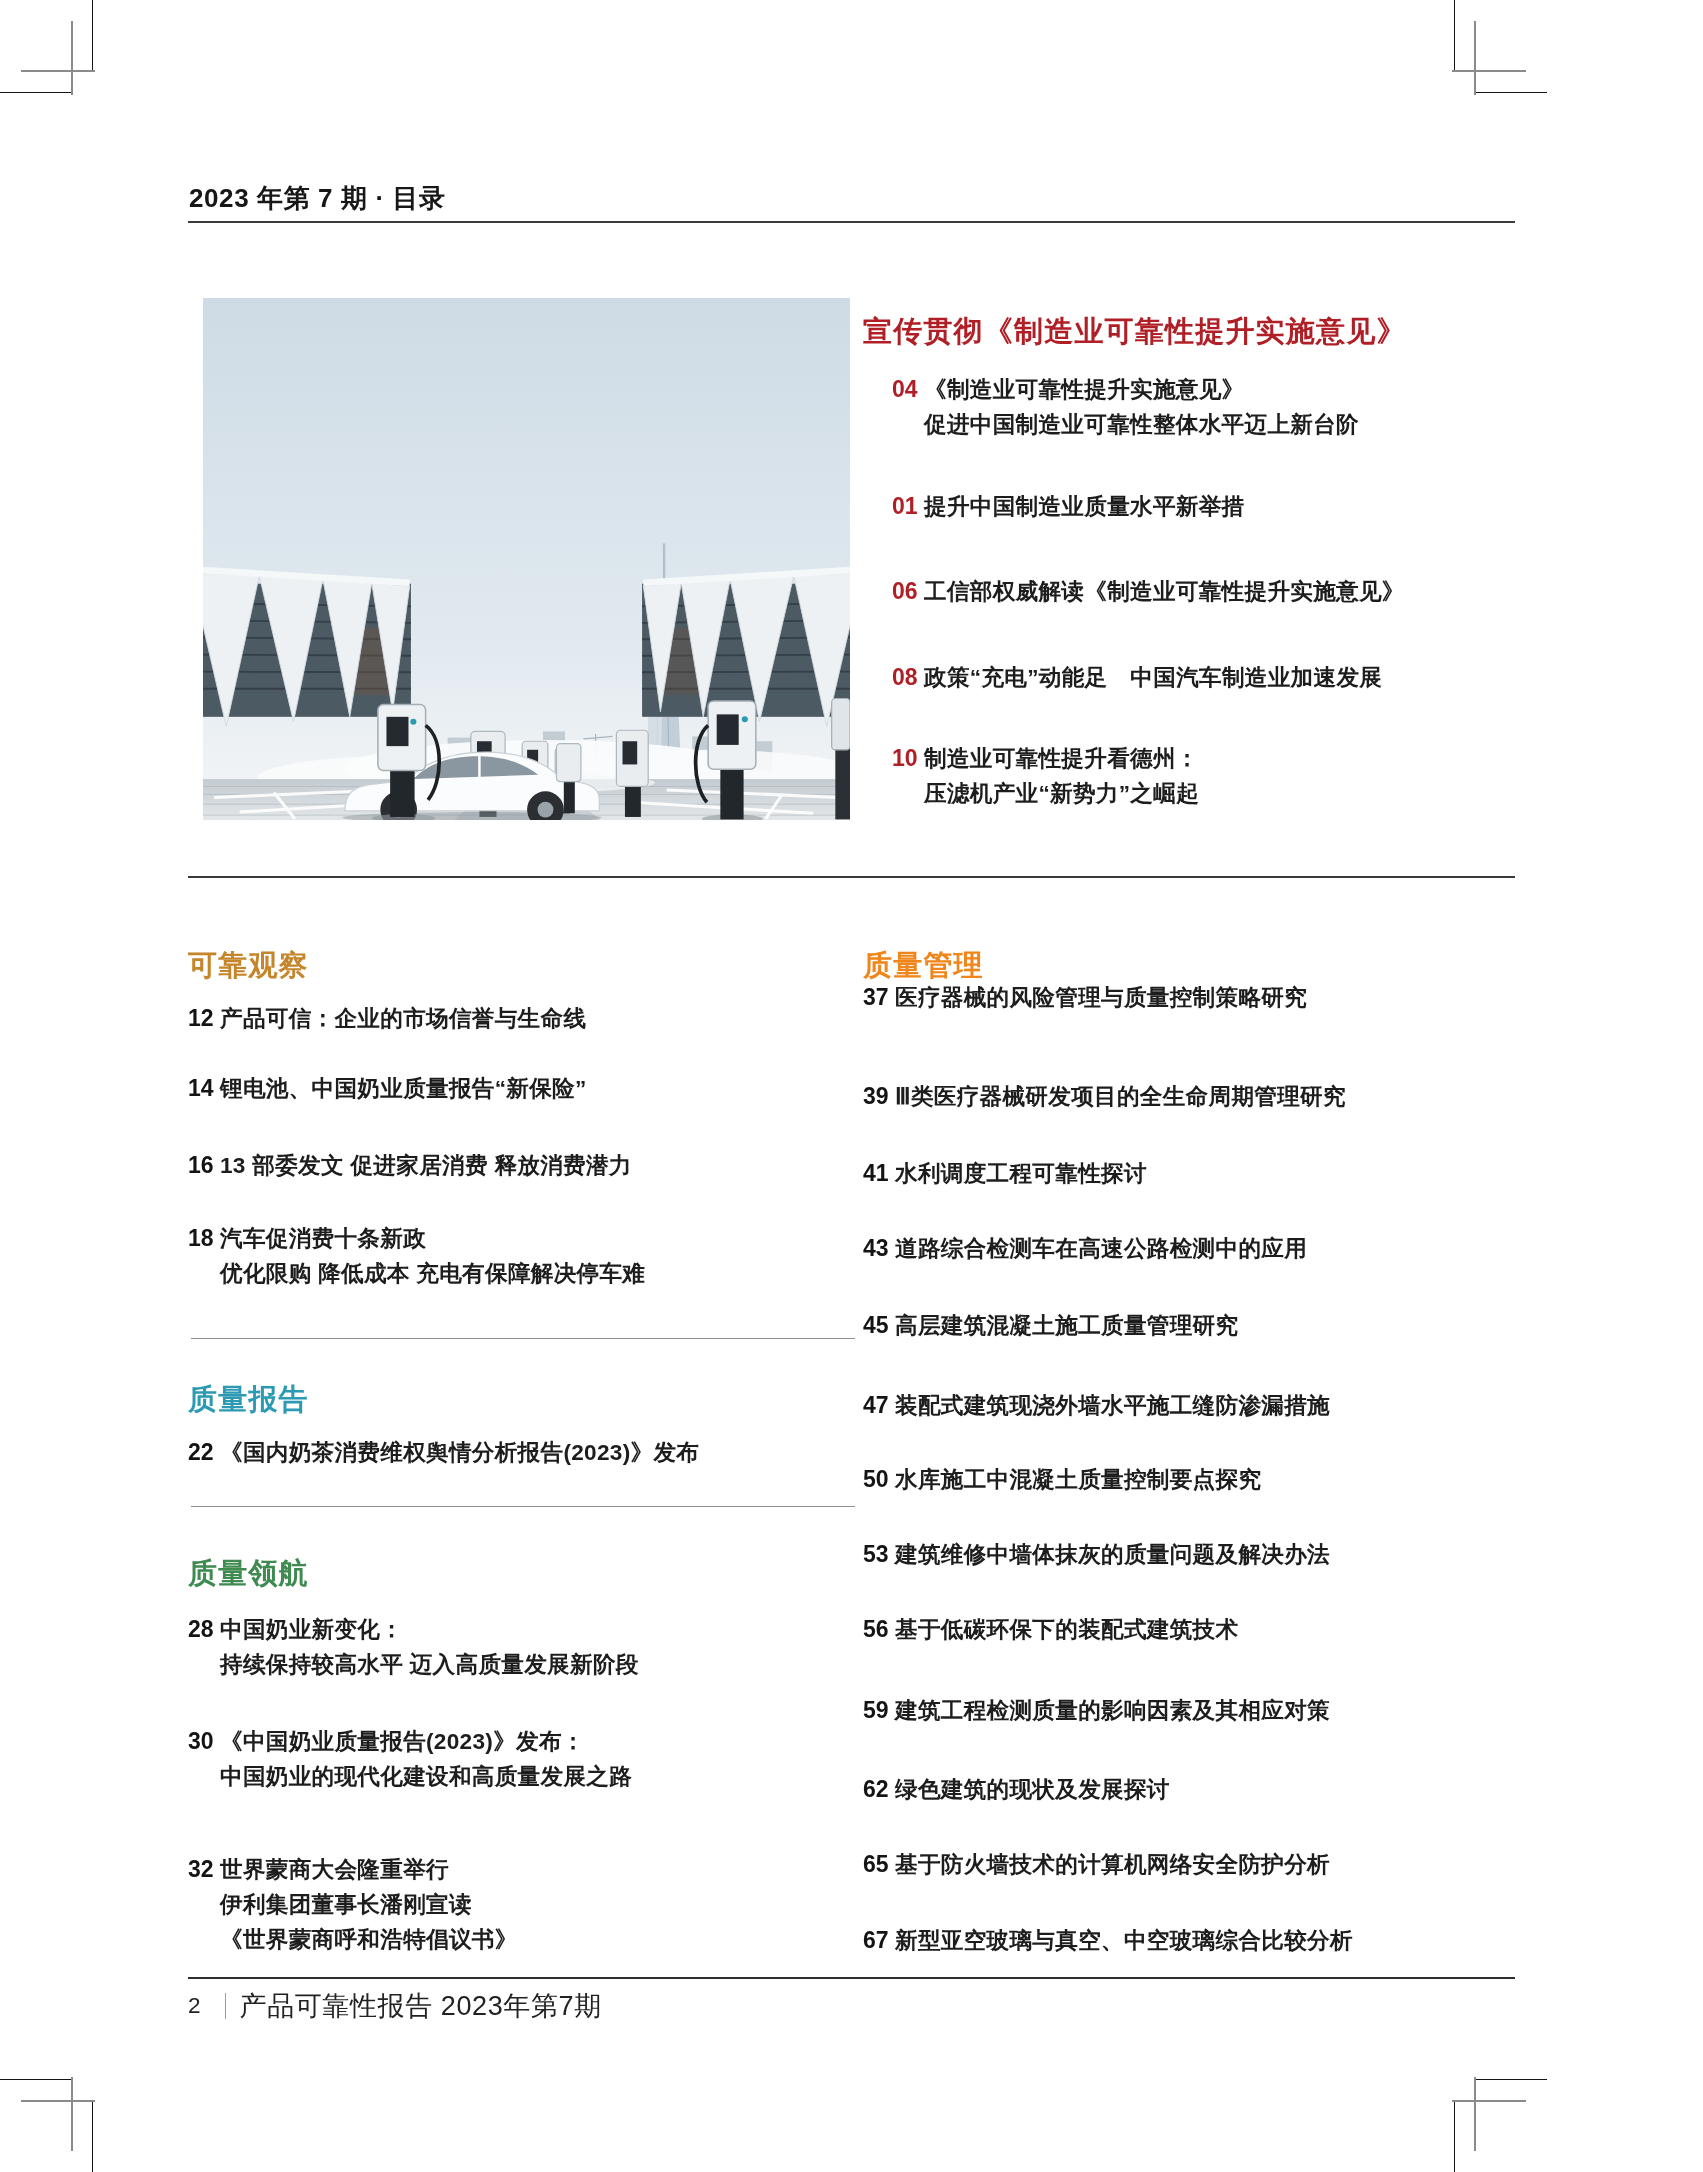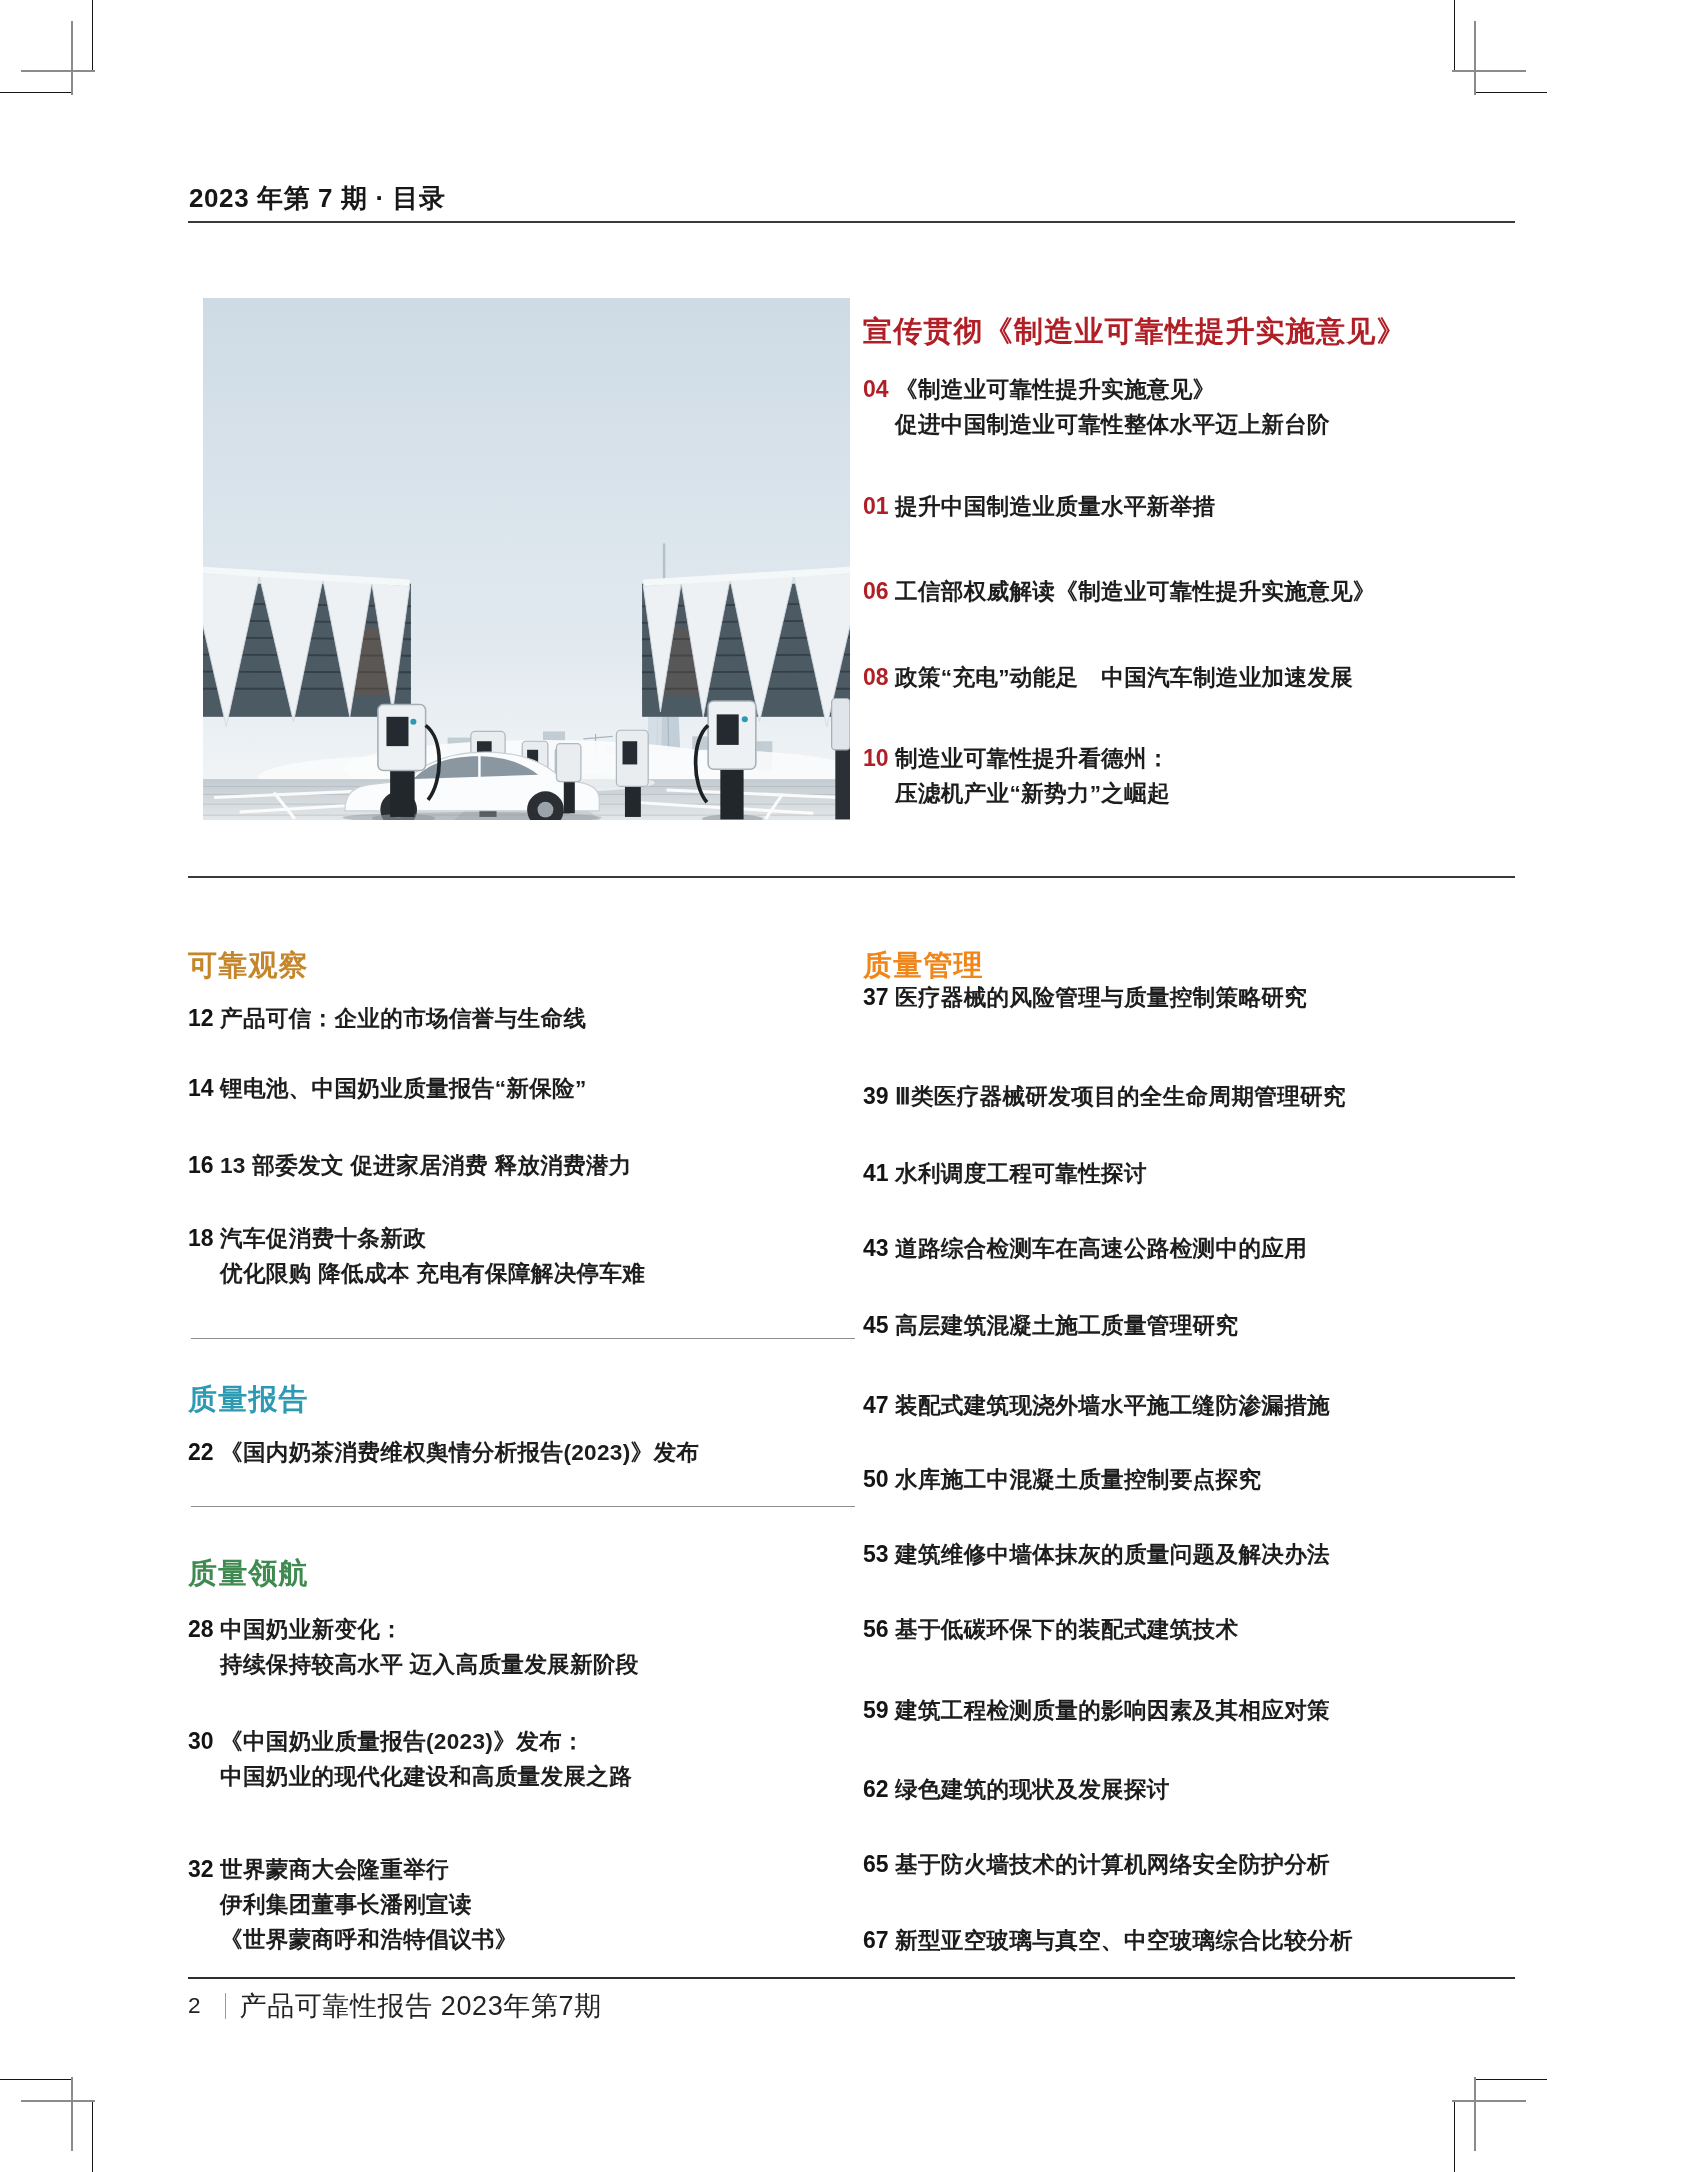--- a/index.html
+++ b/index.html
@@ -39,21 +39,21 @@
   
   .sec-head{position:absolute;font-size:29px;font-weight:bold;letter-spacing:1.2px;}
   .h-feature{left:863px;top:312px;color:var(--c-feature,#b01f26);font-size:29px;}
   .h-observe{left:188px;top:946px;color:var(--c-observe,#c5862b);}
   .h-report{left:188px;top:1380px;color:var(--c-report,#2d9ab3);}
   .h-pilot{left:188px;top:1554px;color:var(--c-pilot,#3f8a50);}
   .h-manage{left:863px;top:946px;color:var(--c-manage,#f08519);}
   .row{position:absolute;display:flex;align-items:flex-start;}
   .num{flex:0 0 32px;font-weight:bold;font-size:23px;line-height:35px;color:#141414;}
   .lines{font-size:22.6px;line-height:35px;font-weight:600;color:#1d1d1d;letter-spacing:0.3px;}
-  .feature-row .num{color:var(--c-feature,#b01f26);flex-basis:32px;}
+  .feature-row .num{color:var(--c-feature,#b01f26);flex-basis:32px;margin-left:29px;}
   .lcol{left:188px;width:672px;}
   .rcol{left:863px;width:657px;}
   
   .footer{position:absolute;left:188px;top:1988px;display:flex;align-items:center;}
   .ft-num{font-size:22.6px;color:#222;}
   .ft-sep{width:1.2px;height:26px;background:#9a9a9a;margin:0 13.4px 0 24.4px;}
   .ft-journal{font-size:27px;color:#222;letter-spacing:0.6px;}
 </style>
 </head>
 <body>

